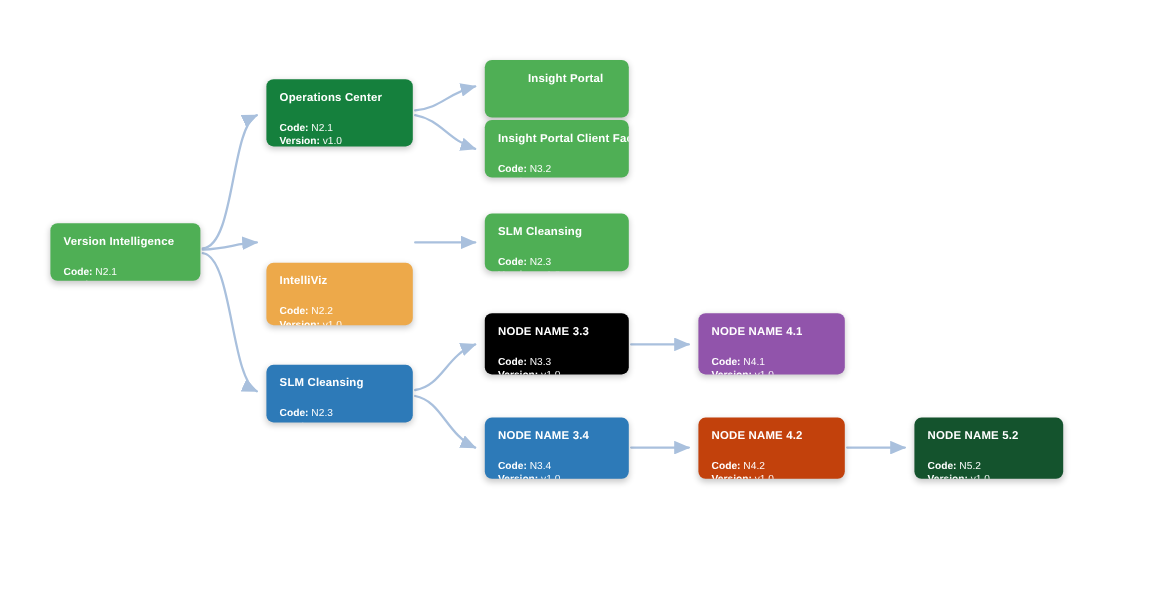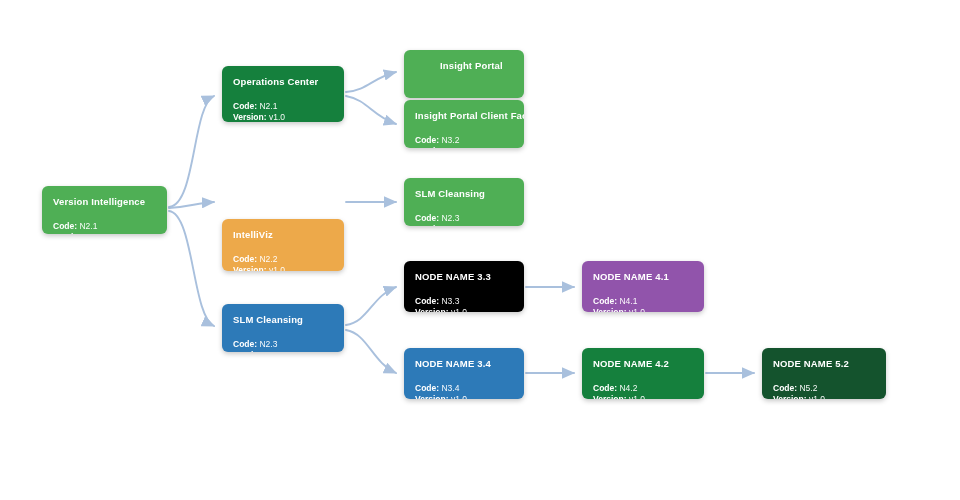--- a/index.html
+++ b/index.html
@@ -146,21 +146,21 @@
           <div class="meta-row"><span class="meta-key">Version: </span><span class="meta-val">v1.0</span></div>
         </div>
       </div>
       <div class="node" style="left: 404px; top: 348px; width: 120px; height: 51px; background: rgb(45, 122, 184);">
         <div class="node-title">NODE NAME 3.4</div>
         <div class="node-meta">
           <div class="meta-row"><span class="meta-key">Code: </span><span class="meta-val">N3.4</span></div>
           <div class="meta-row"><span class="meta-key">Version: </span><span class="meta-val">v1.0</span></div>
         </div>
       </div>
-      <div class="node" style="left: 582px; top: 348px; width: 122px; height: 51px; background: #15803d;">
+      <div class="node" style="left: 582px; top: 348px; width: 122px; height: 51px; background: #c2410c;">
         <div class="node-title">NODE NAME 4.2</div>
         <div class="node-meta">
           <div class="meta-row"><span class="meta-key">Code: </span><span class="meta-val">N4.2</span></div>
           <div class="meta-row"><span class="meta-key">Version: </span><span class="meta-val">v1.0</span></div>
         </div>
       </div>
       <div class="node" style="left: 762px; top: 348px; width: 124px; height: 51px; background: #14532d;">
         <div class="node-title">NODE NAME 5.2</div>
         <div class="node-meta">
           <div class="meta-row"><span class="meta-key">Code: </span><span class="meta-val">N5.2</span></div>

